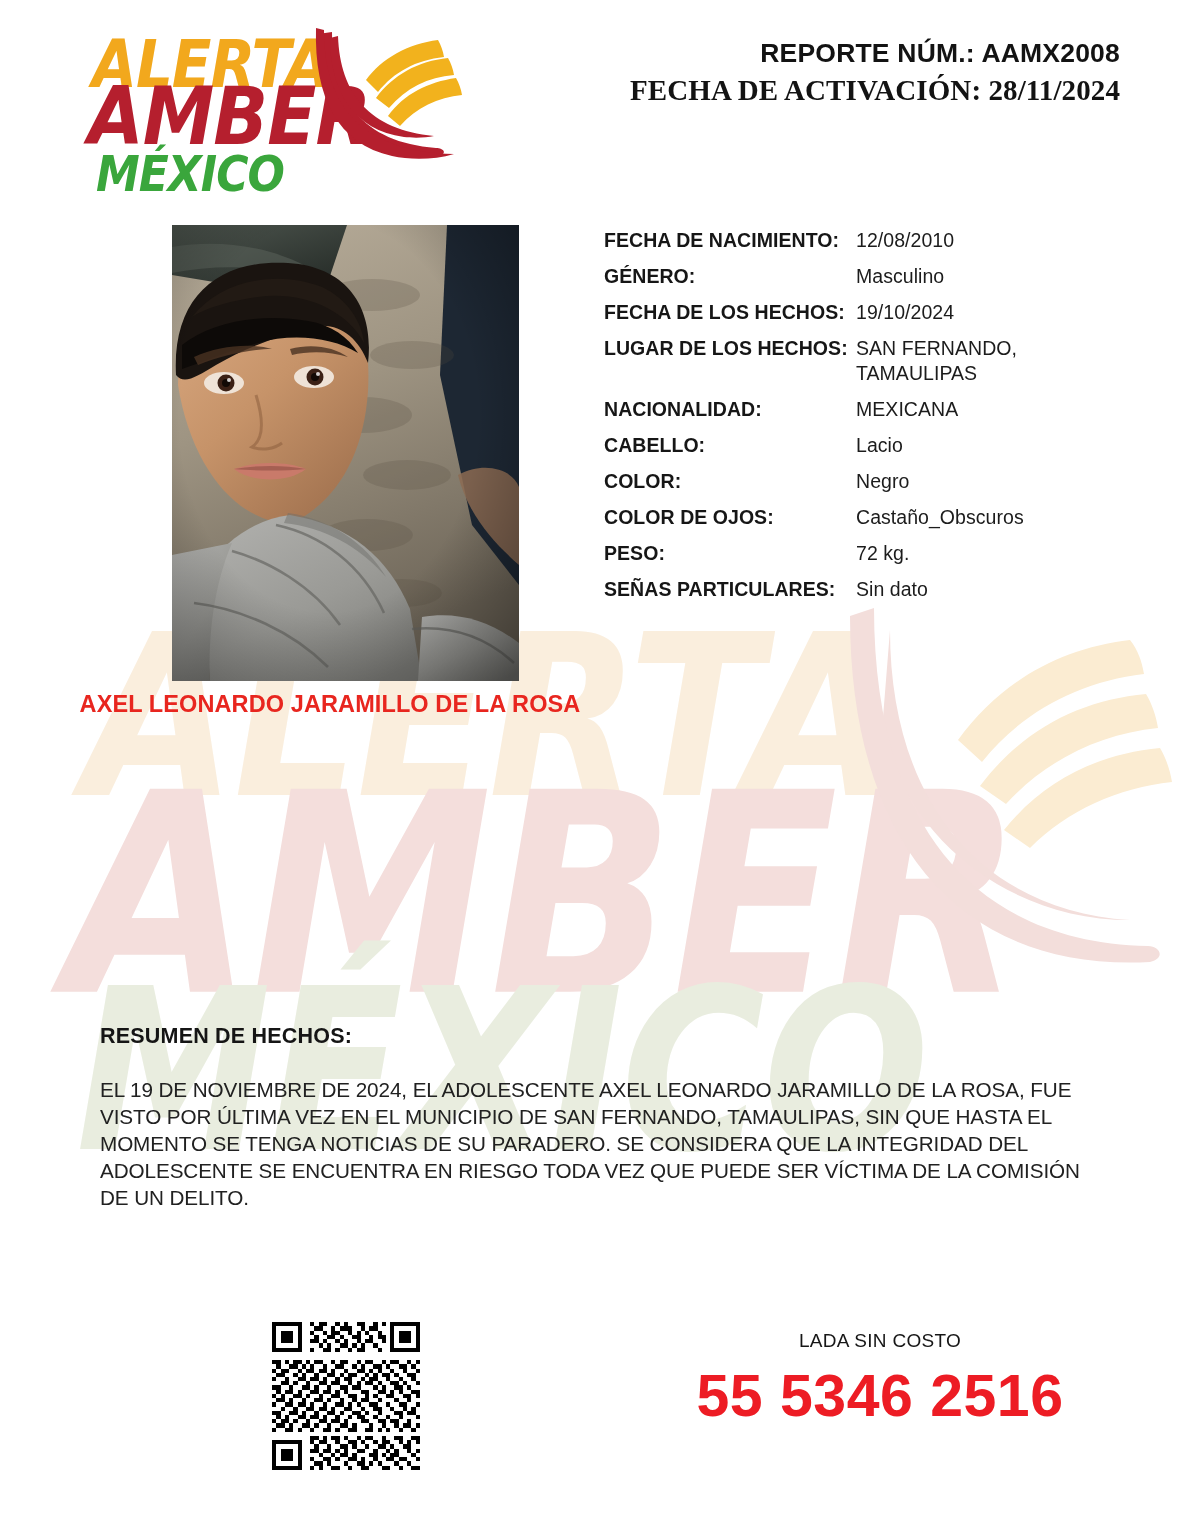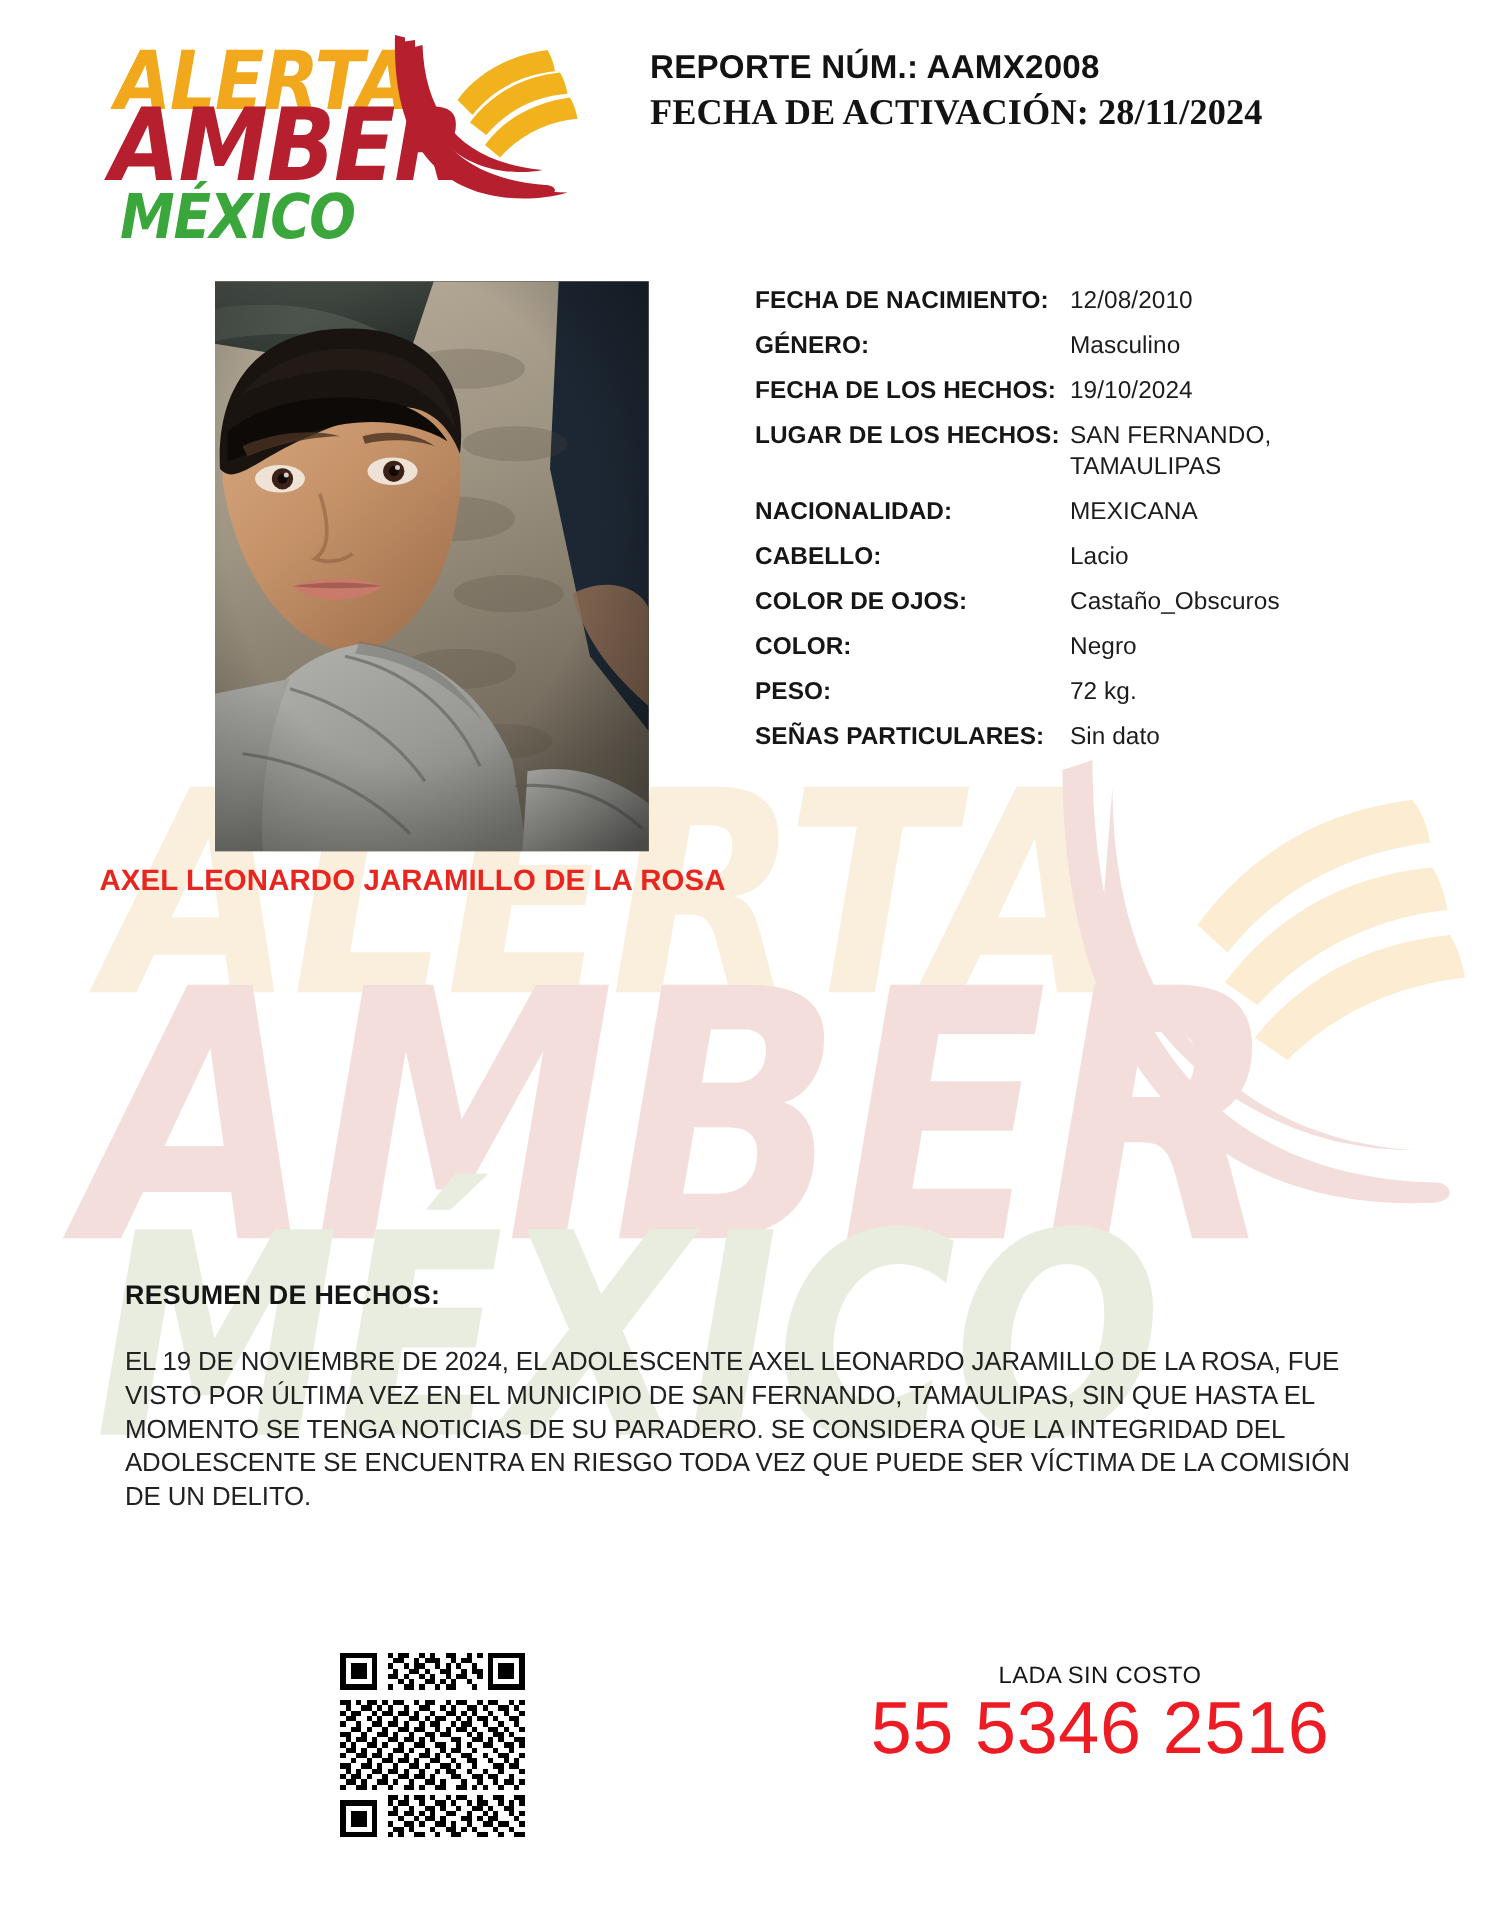--- a/index.html
+++ b/index.html
@@ -117,21 +117,21 @@
     top: -2px;
     width: 150px;
     height: 140px;
   }
 
   .report-block {
     position: absolute;
     left: 520px;
     top: 38px;
     width: 600px;
-    text-align: left;
+    text-align: right;
   }
   .report-num {
     font-size: 26.5px;
     font-weight: bold;
     color: #131313;
     letter-spacing: 0.2px;
     line-height: 1.18;
     white-space: nowrap;
   }
   .report-date {
@@ -249,22 +249,23 @@
     text-align: center;
     z-index: 3;
   }
   .lada-label {
     font-size: 19px;
     font-weight: normal;
     color: #161616;
     letter-spacing: 0.3px;
   }
   .phone-number {
+    margin-top: 14px;
     font-size: 59px;
-    font-weight: normal;
+    font-weight: bold;
     color: #ed1c24;
     letter-spacing: 0.5px;
     line-height: 1.05;
   }
 </style>
 </head>
 <body>
 
 <div id="poster">
 
@@ -402,26 +403,26 @@
     </div>
     <div class="data-row">
       <div class="data-label">NACIONALIDAD:</div>
       <div class="data-value">MEXICANA</div>
     </div>
     <div class="data-row">
       <div class="data-label">CABELLO:</div>
       <div class="data-value">Lacio</div>
     </div>
     <div class="data-row">
+      <div class="data-label">COLOR:</div>
+      <div class="data-value">Negro</div>
+    </div>
+    <div class="data-row">
       <div class="data-label">COLOR DE OJOS:</div>
       <div class="data-value">Castaño_Obscuros</div>
-    </div>
-    <div class="data-row">
-      <div class="data-label">COLOR:</div>
-      <div class="data-value">Negro</div>
     </div>
     <div class="data-row">
       <div class="data-label">PESO:</div>
       <div class="data-value">72 kg.</div>
     </div>
     <div class="data-row">
       <div class="data-label">SEÑAS PARTICULARES:</div>
       <div class="data-value">Sin dato</div>
     </div>
   </div>

